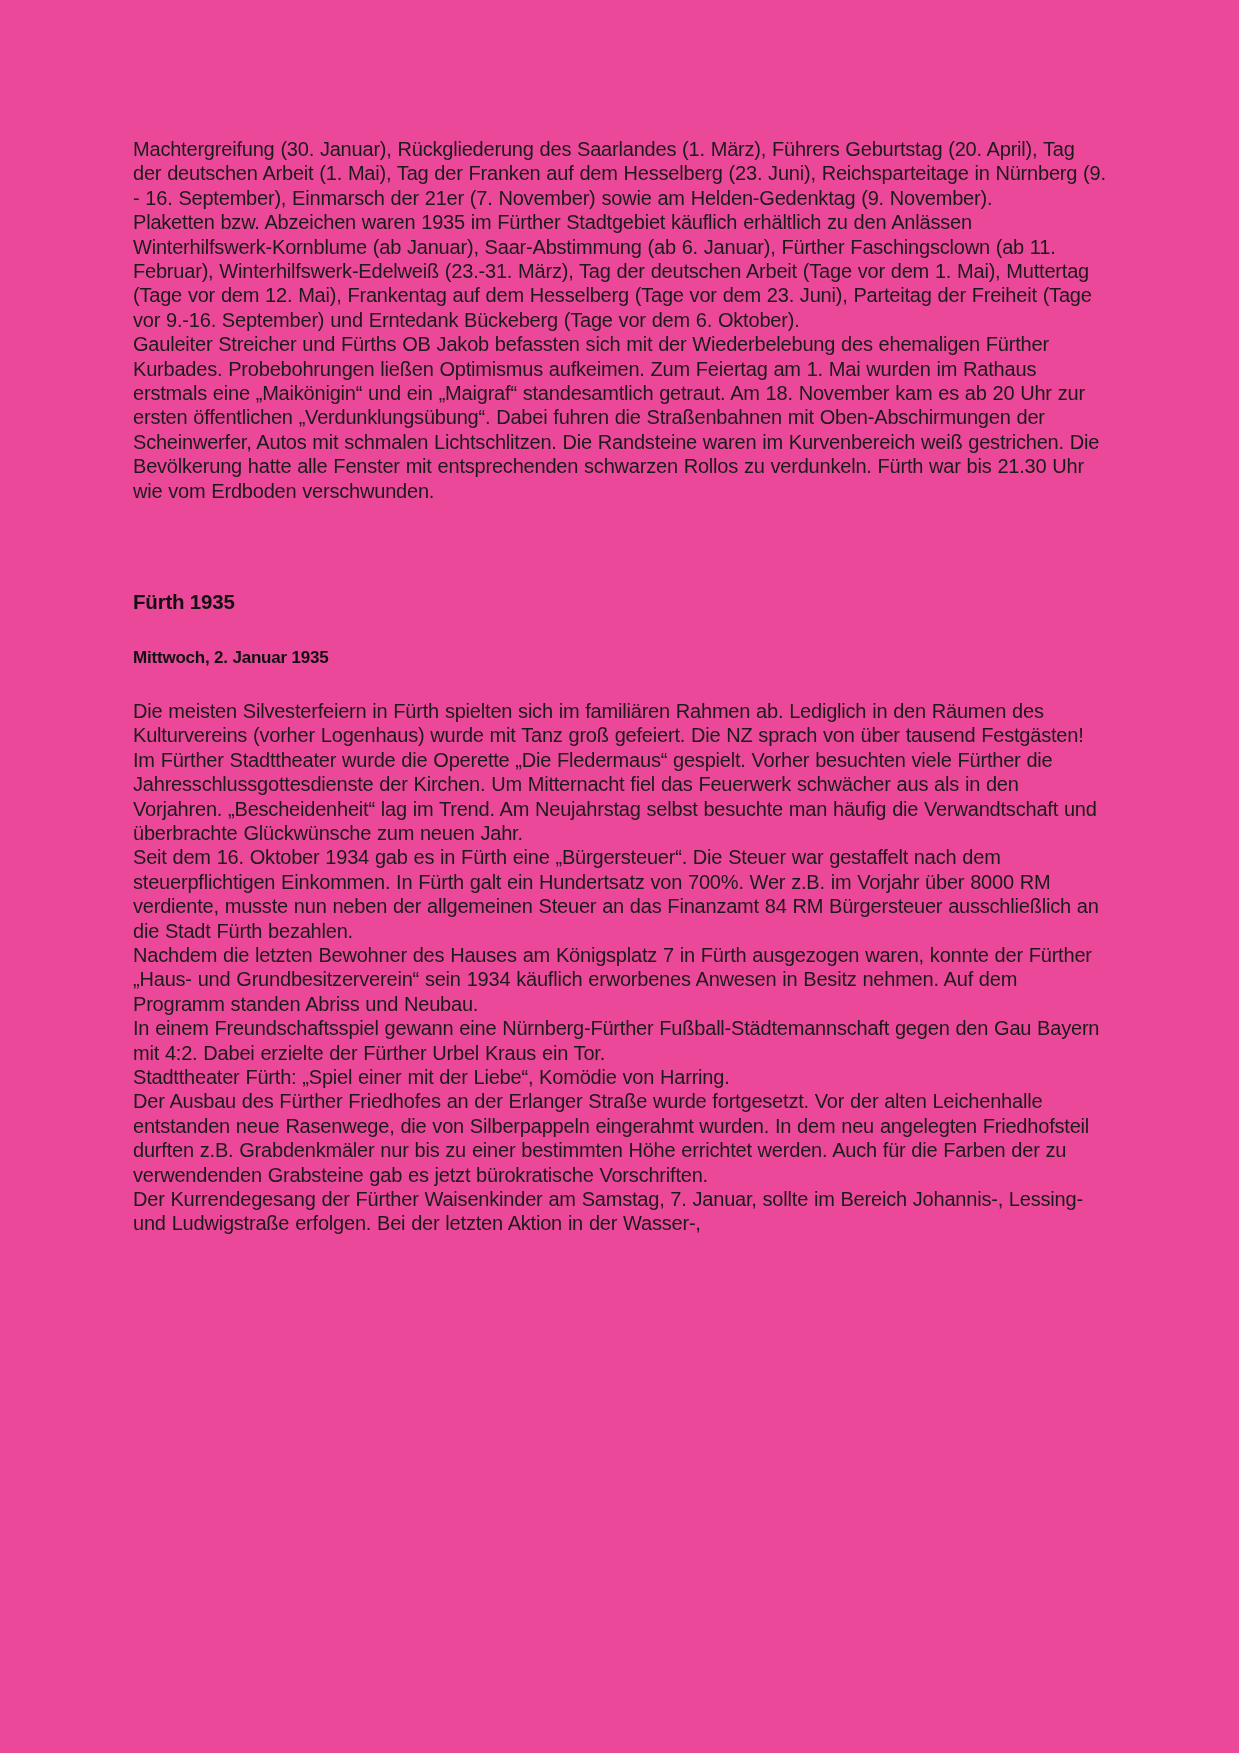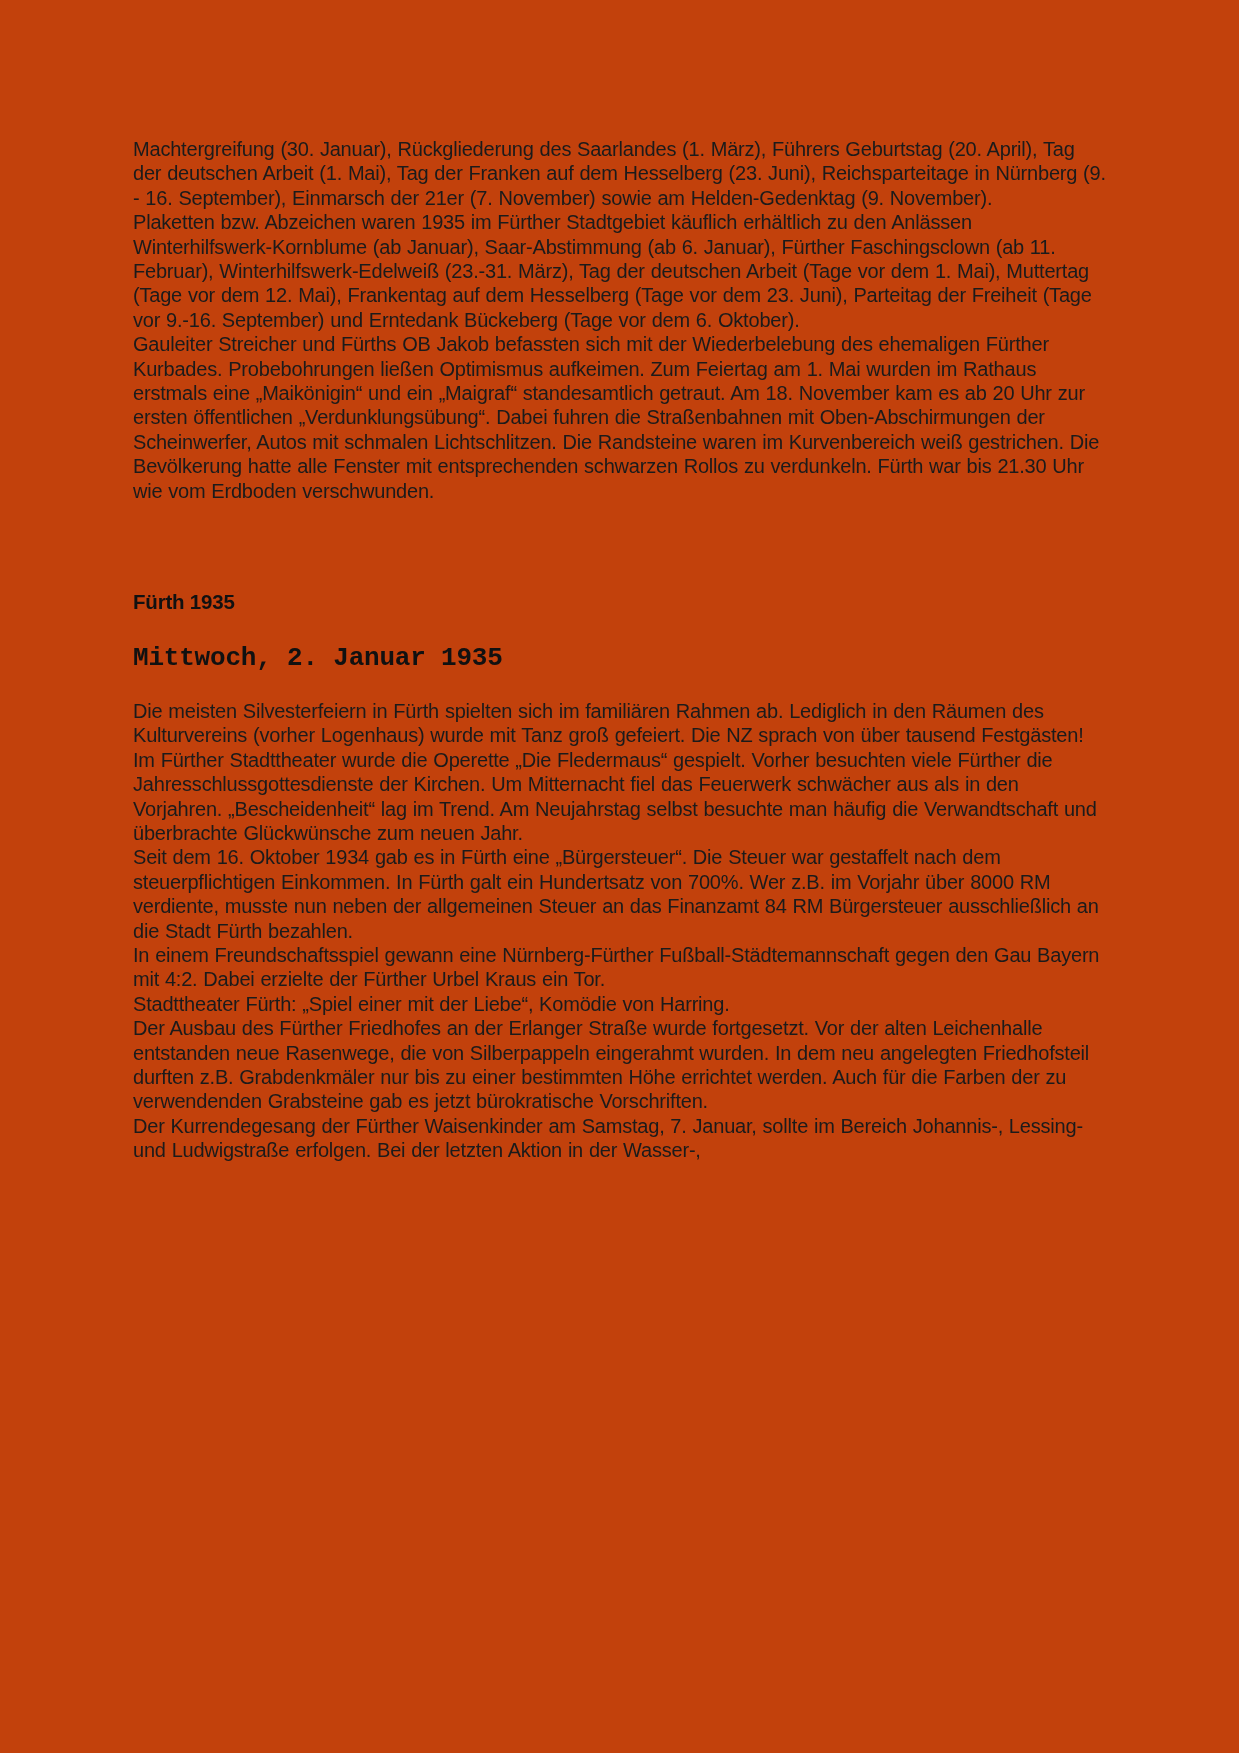--- a/index.html
+++ b/index.html
@@ -4,21 +4,21 @@
 <style>
   html, body {
     margin: 0;
     padding: 0;
     background: #ffffff;
   }
   .page {
     position: relative;
     width: 1239px;
     height: 1753px;
-    background: #c2410c;
+    background: #ec4899;
     box-sizing: border-box;
     padding: 137px 132px 0 133px;
     overflow: hidden;
     font-family: "Liberation Sans", "DejaVu Sans", sans-serif;
     color: #1b1b1b;
   }
   .doc-body {
     width: 100%;
   }
   p.paragraph {
@@ -32,38 +32,38 @@
   h1.title {
     margin: 87px 0 29px 0;
     font-size: 20.5px;
     line-height: 24.4px;
     font-weight: bold;
     color: #111111;
     letter-spacing: -0.2px;
   }
   h2.heading {
     margin: 31px 0 29px 0;
-    font-size: 26px;
+    font-size: 17px;
     line-height: 24.4px;
     font-weight: bold;
     color: #111111;
     letter-spacing: -0.2px;
-    font-family: Liberation Mono, monospace;
   }
 </style>
 </head>
 <body>
 
 <div class="page">
   <div class="doc-body">
       <p class="paragraph">Machtergreifung (30. Januar), Rückgliederung des Saarlandes (1. März), Führers Geburtstag (20. April), Tag der deutschen Arbeit (1. Mai), Tag der Franken auf dem Hesselberg (23. Juni), Reichsparteitage in Nürnberg (9. - 16. September), Einmarsch der 21er (7. November) sowie am Helden-Gedenktag (9. November).</p>
       <p class="paragraph">Plaketten bzw. Abzeichen waren 1935 im Fürther Stadtgebiet käuflich erhältlich zu den Anlässen Winterhilfswerk-Kornblume (ab Januar), Saar-Abstimmung (ab 6. Januar), Fürther Faschingsclown (ab 11. Februar), Winterhilfswerk-Edelweiß (23.-31. März), Tag der deutschen Arbeit (Tage vor dem 1. Mai), Muttertag (Tage vor dem 12. Mai), Frankentag auf dem Hesselberg (Tage vor dem 23. Juni), Parteitag der Freiheit (Tage vor 9.-16. September) und Erntedank Bückeberg (Tage vor dem 6. Oktober).</p>
       <p class="paragraph">Gauleiter Streicher und Fürths OB Jakob befassten sich mit der Wiederbelebung des ehemaligen Fürther Kurbades. Probebohrungen ließen Optimismus aufkeimen. Zum Feiertag am 1. Mai wurden im Rathaus erstmals eine „Maikönigin“ und ein „Maigraf“ standesamtlich getraut. Am 18. November kam es ab 20 Uhr zur ersten öffentlichen „Verdunklungsübung“. Dabei fuhren die Straßenbahnen mit Oben-Abschirmungen der Scheinwerfer, Autos mit schmalen Lichtschlitzen. Die Randsteine waren im Kurvenbereich weiß gestrichen. Die Bevölkerung hatte alle Fenster mit entsprechenden schwarzen Rollos zu verdunkeln. Fürth war bis 21.30 Uhr wie vom Erdboden verschwunden.</p>
       <h1 class="title">Fürth 1935</h1>
       <h2 class="heading">Mittwoch, 2. Januar 1935</h2>
       <p class="paragraph">Die meisten Silvesterfeiern in Fürth spielten sich im familiären Rahmen ab. Lediglich in den Räumen des Kulturvereins (vorher Logenhaus) wurde mit Tanz groß gefeiert. Die NZ sprach von über tausend Festgästen! Im Fürther Stadttheater wurde die Operette „Die Fledermaus“ gespielt. Vorher besuchten viele Fürther die Jahresschlussgottesdienste der Kirchen. Um Mitternacht fiel das Feuerwerk schwächer aus als in den Vorjahren. „Bescheidenheit“ lag im Trend. Am Neujahrstag selbst besuchte man häufig die Verwandtschaft und überbrachte Glückwünsche zum neuen Jahr.</p>
       <p class="paragraph">Seit dem 16. Oktober 1934 gab es in Fürth eine „Bürgersteuer“. Die Steuer war gestaffelt nach dem steuerpflichtigen Einkommen. In Fürth galt ein Hundertsatz von 700%. Wer z.B. im Vorjahr über 8000 RM verdiente, musste nun neben der allgemeinen Steuer an das Finanzamt 84 RM Bürgersteuer ausschließlich an die Stadt Fürth bezahlen.</p>
+      <p class="paragraph">Nachdem die letzten Bewohner des Hauses am Königsplatz 7 in Fürth ausgezogen waren, konnte der Fürther „Haus- und Grundbesitzerverein“ sein 1934 käuflich erworbenes Anwesen in Besitz nehmen. Auf dem Programm standen Abriss und Neubau.</p>
       <p class="paragraph">In einem Freundschaftsspiel gewann eine Nürnberg-Fürther Fußball-Städtemannschaft gegen den Gau Bayern mit 4:2. Dabei erzielte der Fürther Urbel Kraus ein Tor.</p>
       <p class="paragraph">Stadttheater Fürth: „Spiel einer mit der Liebe“, Komödie von Harring.</p>
       <p class="paragraph">Der Ausbau des Fürther Friedhofes an der Erlanger Straße wurde fortgesetzt. Vor der alten Leichenhalle entstanden neue Rasenwege, die von Silberpappeln eingerahmt wurden. In dem neu angelegten Friedhofsteil durften z.B. Grabdenkmäler nur bis zu einer bestimmten Höhe errichtet werden. Auch für die Farben der zu verwendenden Grabsteine gab es jetzt bürokratische Vorschriften.</p>
       <p class="paragraph">Der Kurrendegesang der Fürther Waisenkinder am Samstag, 7. Januar, sollte im Bereich Johannis-, Lessing- und Ludwigstraße erfolgen. Bei der letzten Aktion in der Wasser-,</p>
     </div>
 </div>
 
 </body></html>

